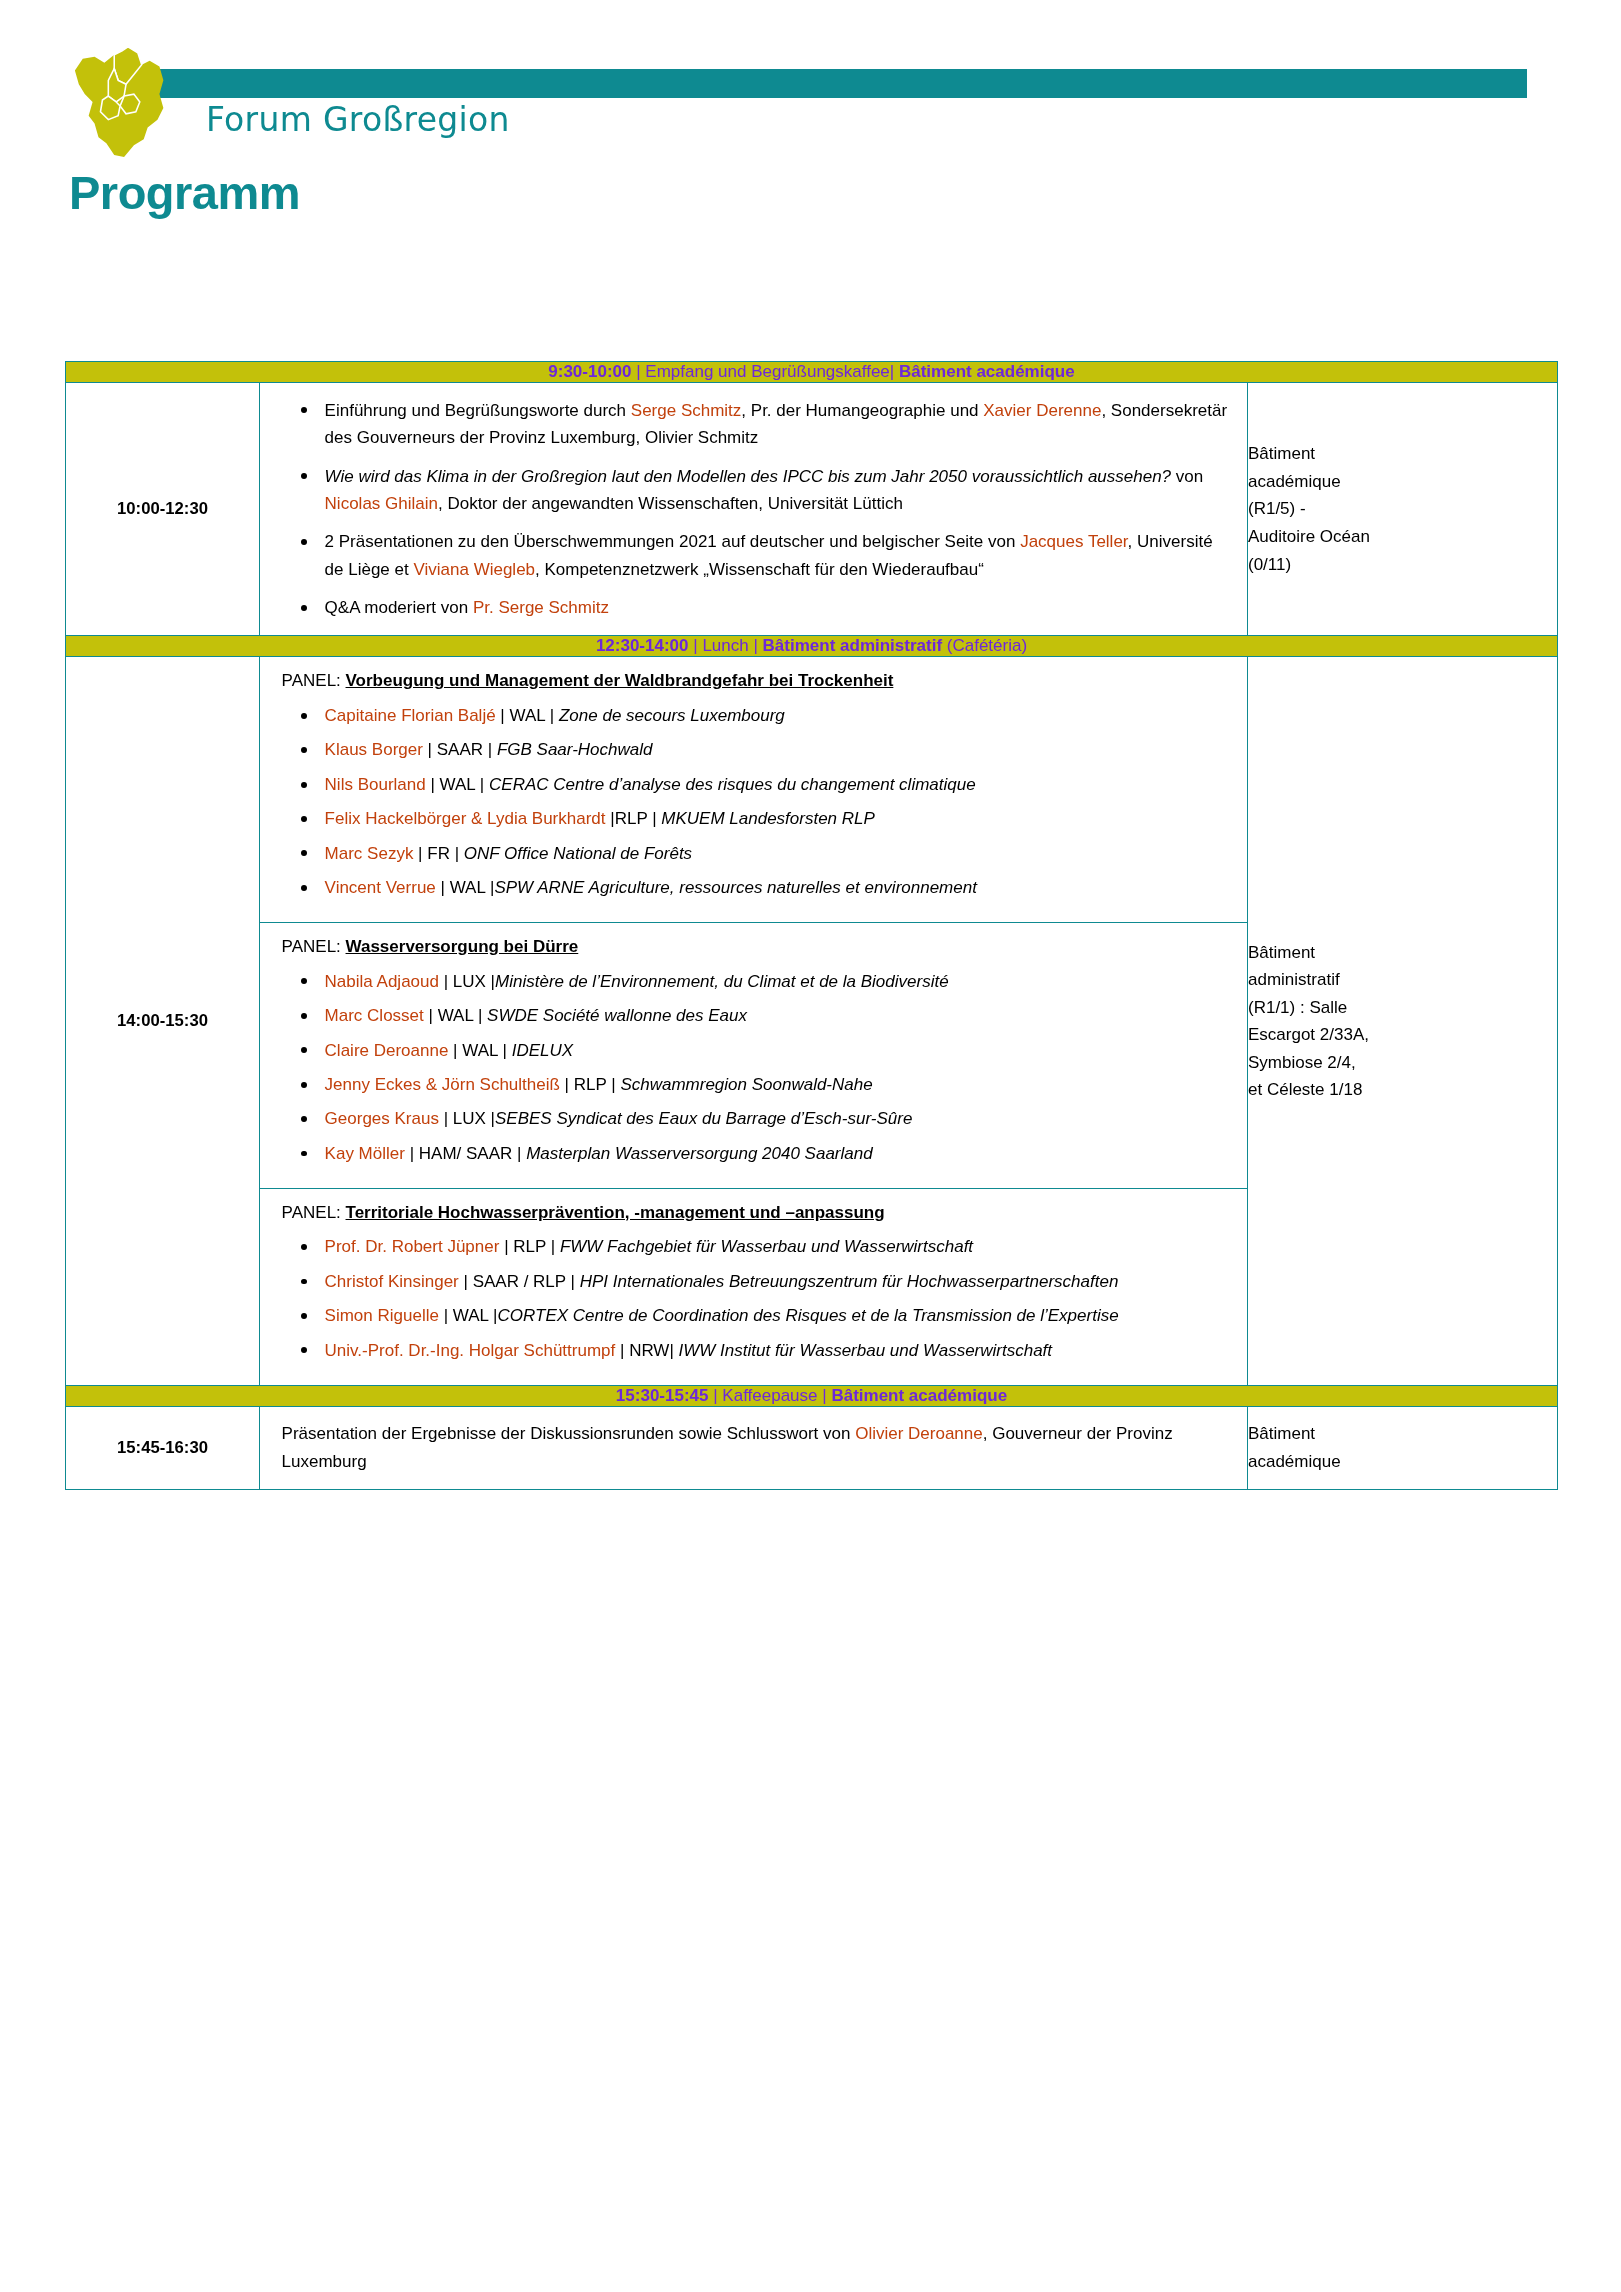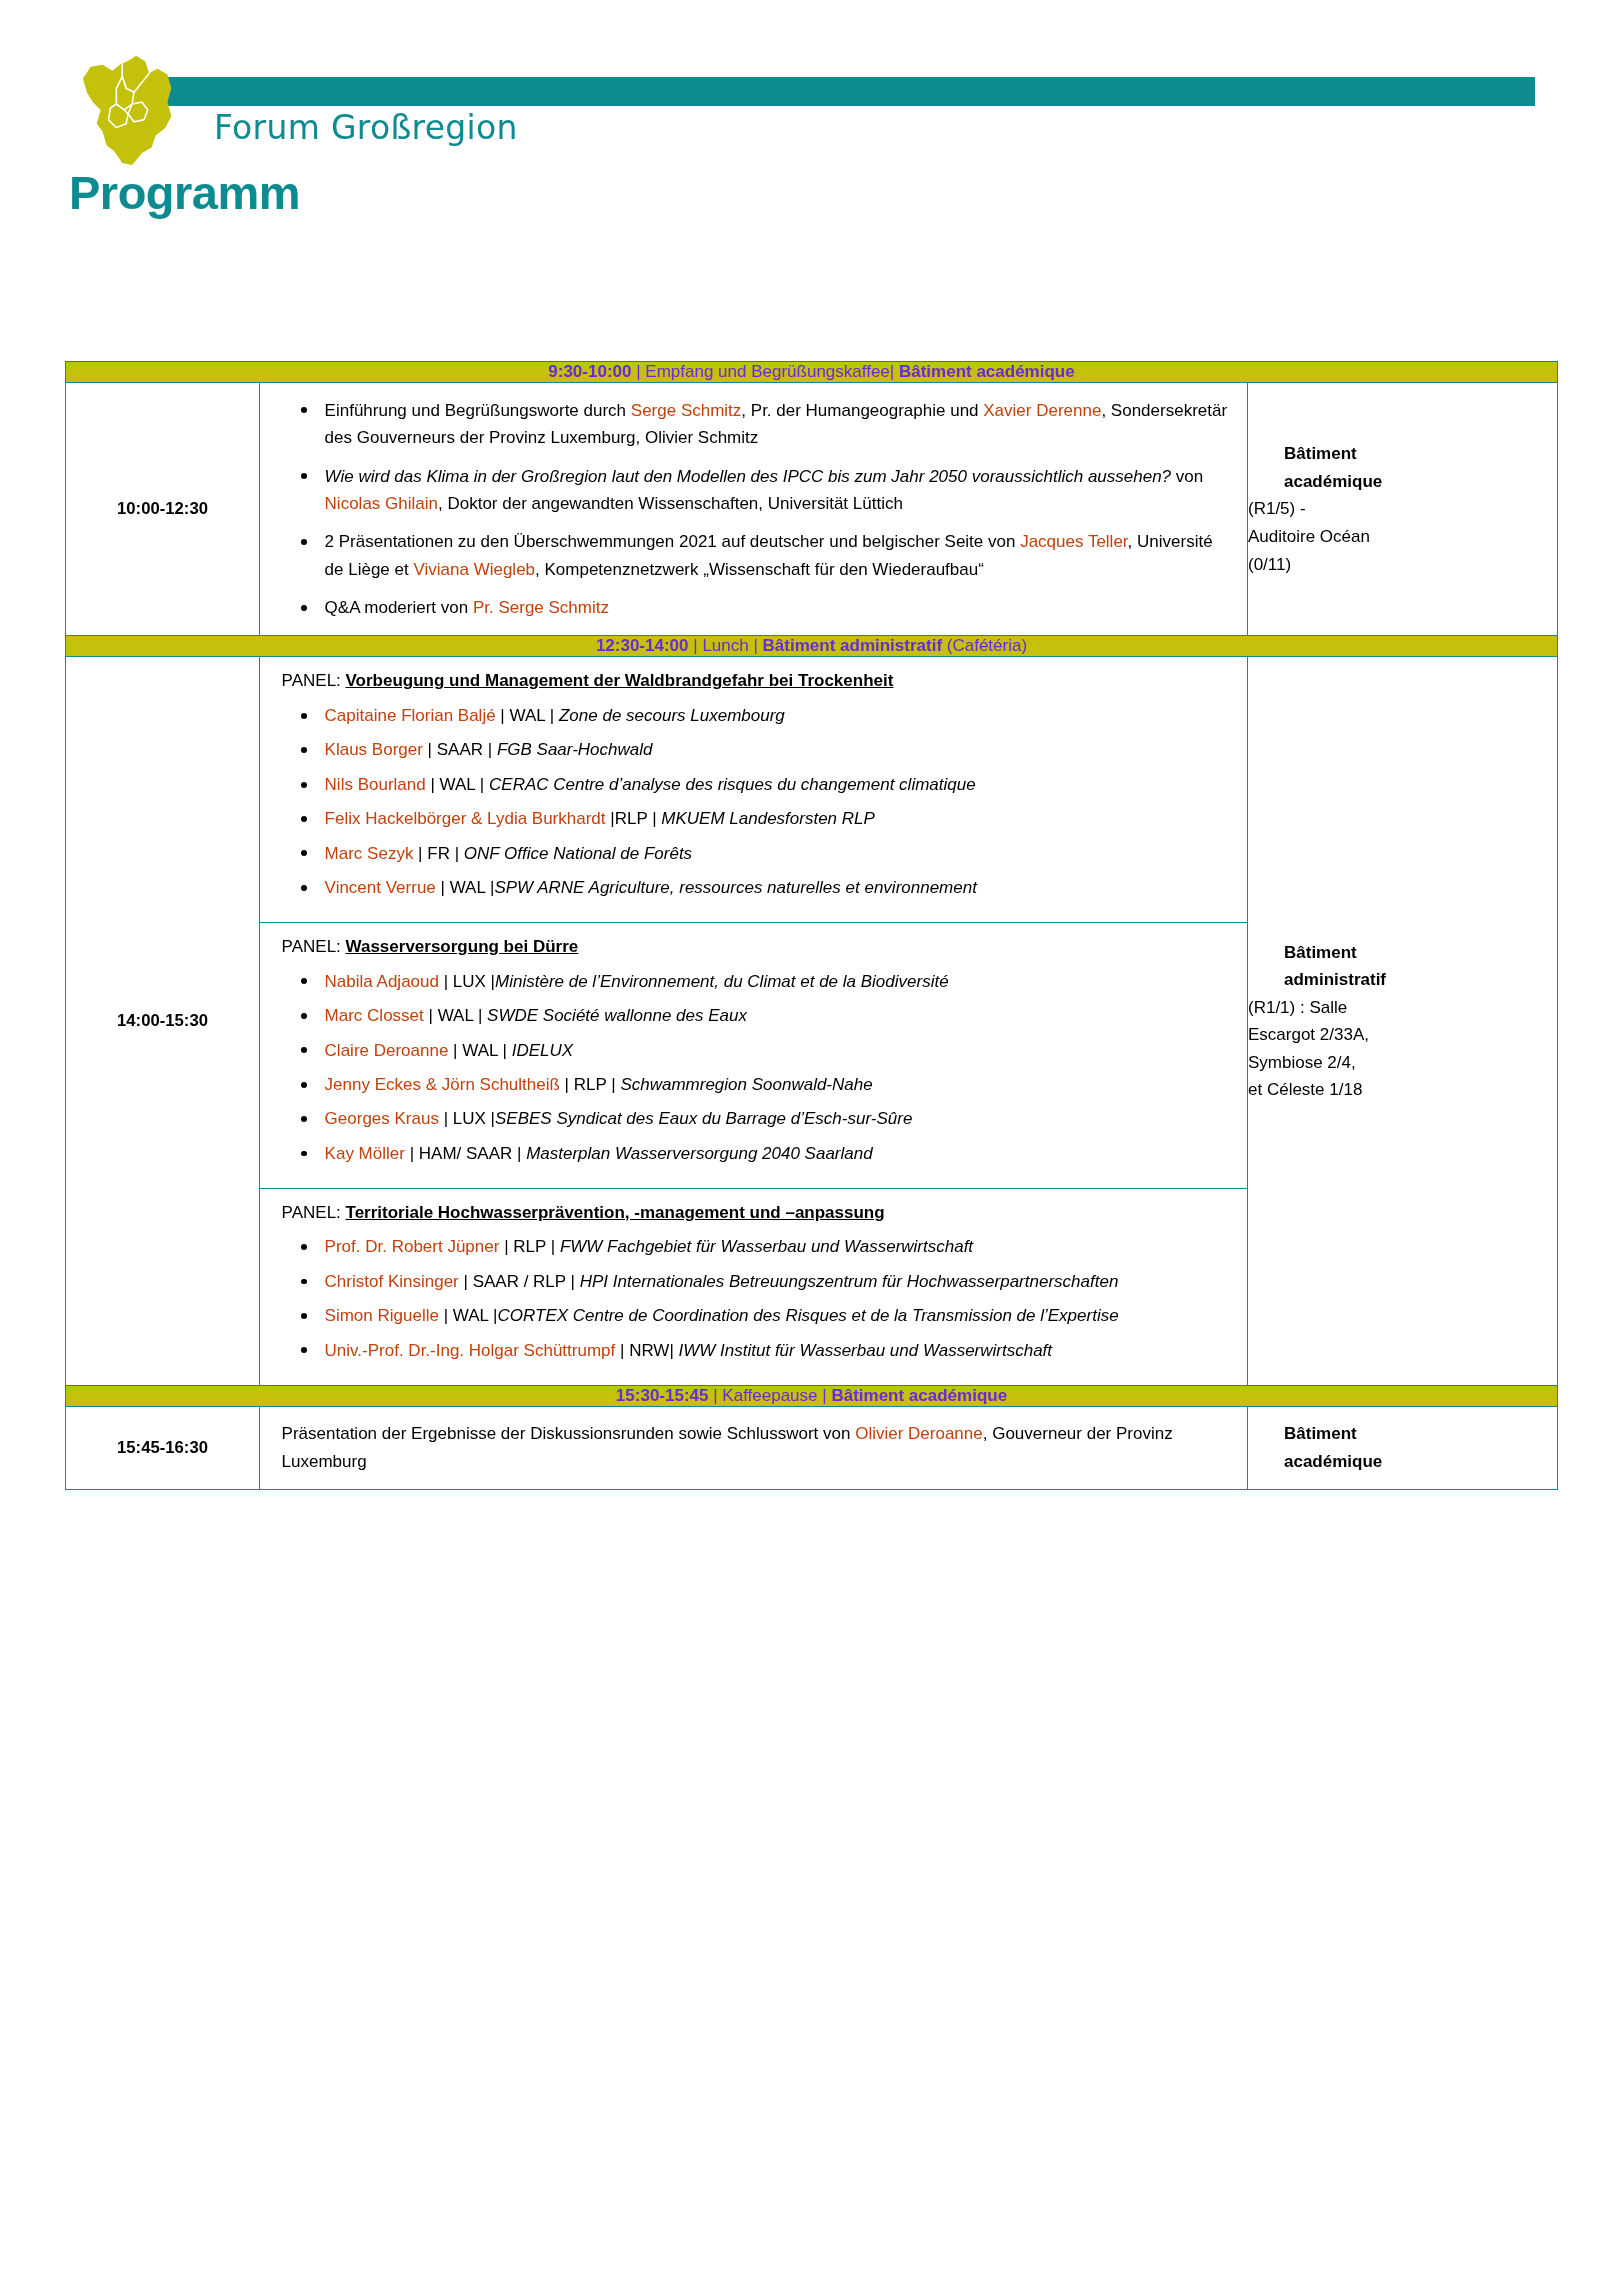--- a/index.html
+++ b/index.html
@@ -13,21 +13,21 @@
     font-family: "Liberation Sans", sans-serif;
     color: #000000;
     position: relative;
     overflow: hidden;
   }
   .page {
     position: relative;
     width: 1621px;
     height: 2293px;
     box-sizing: border-box;
-    padding: 12px;
+    padding: 4px;
   }
 
   
   .header {
     position: relative;
     height: 206px;
     margin: 0;
   }
   .teal-bar {
     position: absolute;
@@ -114,21 +114,21 @@
     font-weight: bold;
     vertical-align: middle !important;
     padding: 5.9px 3.9px;
   }
   .place-cell {
     font-size: 17px;
     padding: 13.7px 15.7px 13.7px 21.6px;
     vertical-align: middle !important;
     line-height: 1.62;
   }
-  .place-cell .ph { font-weight: bold; margin-left: 36px; }
+  .place-cell .ph { font-weight: normal; }
 
   .main-cell {
     padding: 0;
   }
   .main-cell .pad {
     padding: 13.7px 19.6px 13.7px 21.6px;
   }
 
   ul.bul {
     margin: 0;

